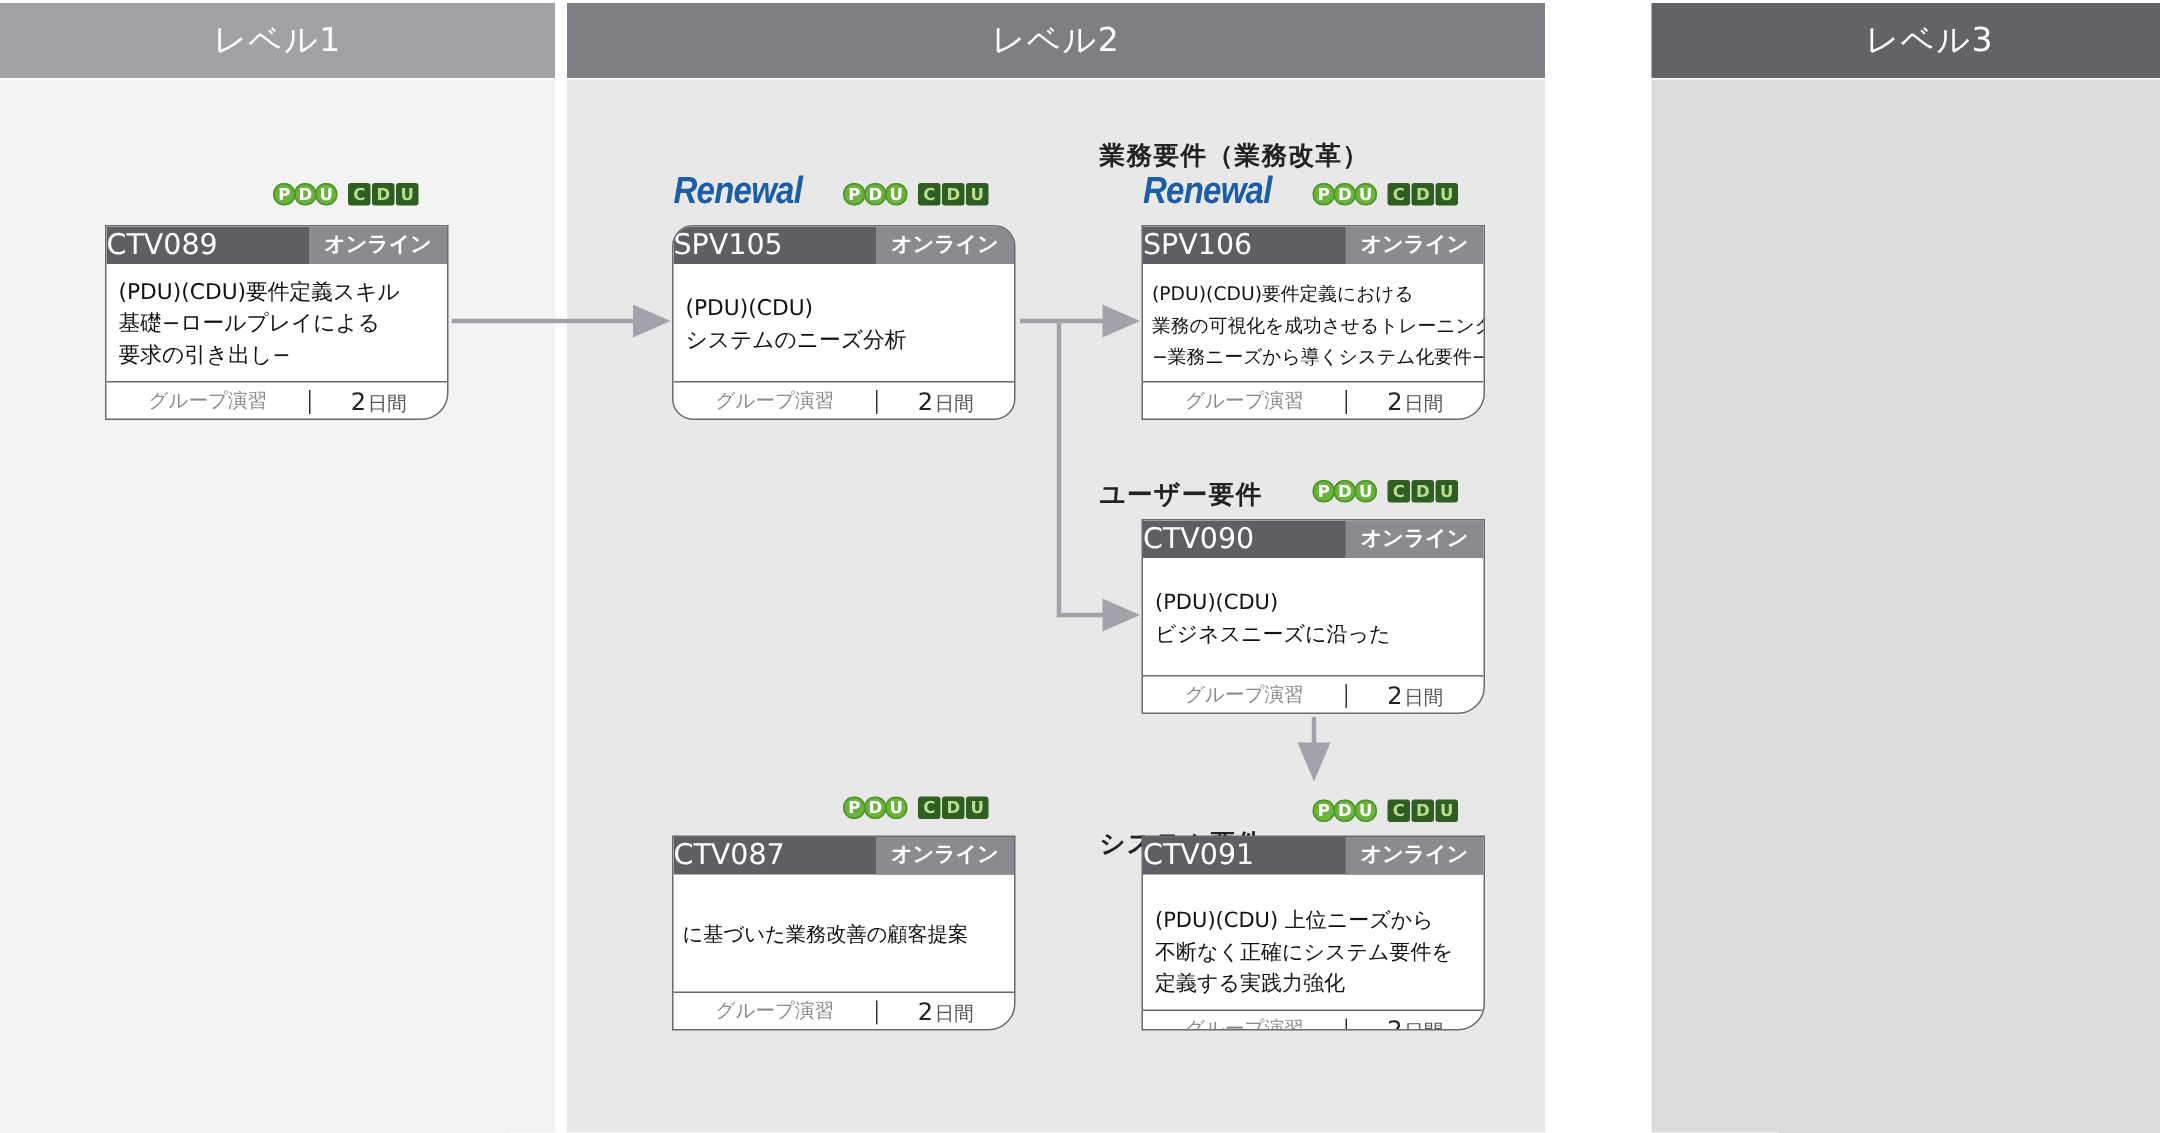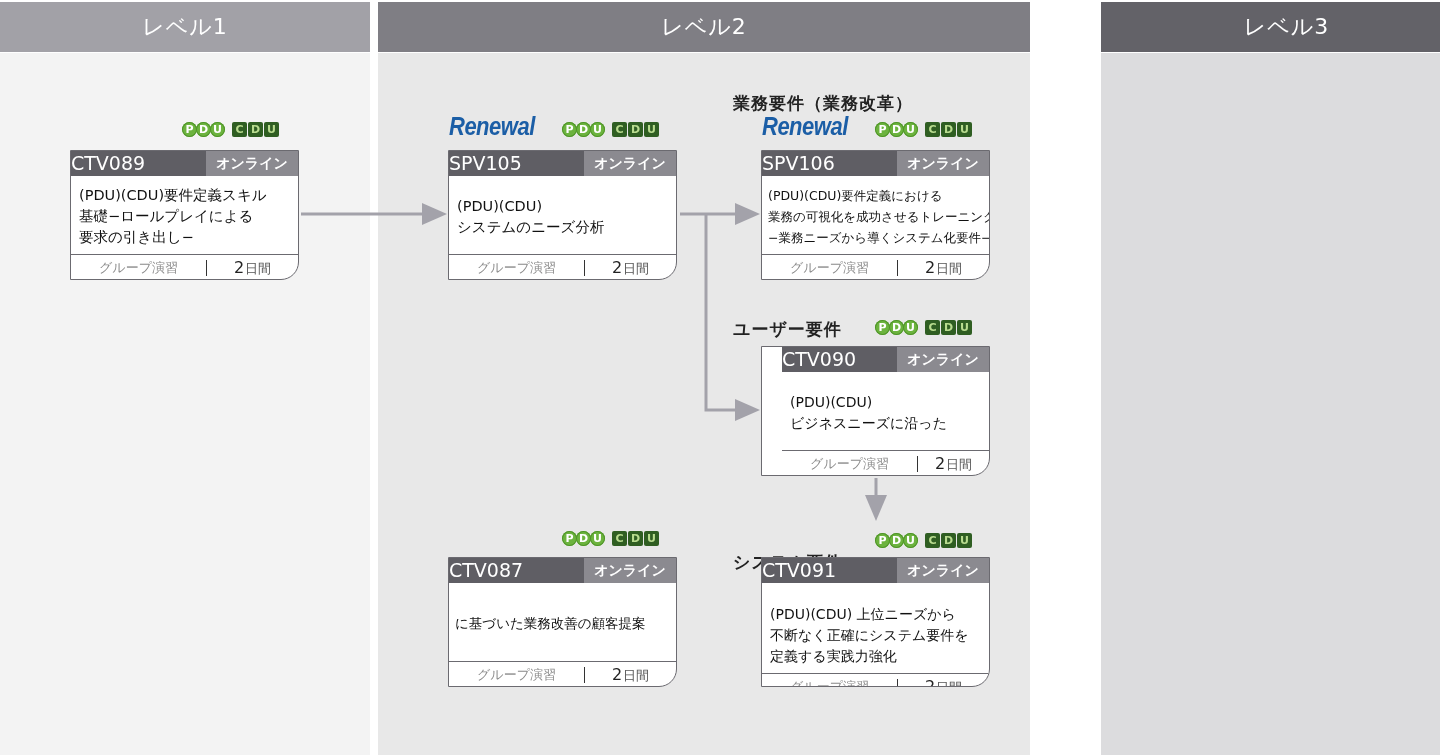--- a/index.html
+++ b/index.html
@@ -168,21 +168,21 @@
     <span>(PDU)(CDU)要件定義スキル</span>
       <span>基礎−ロールプレイによる</span>
       <span>要求の引き出し−</span>
   </div>
   <div class="card-foot">
     <div class="card-type">グループ演習</div>
     <div class="card-days"><span>2</span><small>日間</small></div>
   </div>
 </div>
 
-<div class="card" style="left:448px;top:150px;">
+<div class="card" style="left:448px;top:150px;border-radius:14px;">
   <div class="card-head">
     <div class="card-code">SPV105</div>
     <div class="card-tag">オンライン</div>
   </div>
   <div class="card-title">
     <span>(PDU)(CDU)</span>
       <span>システムのニーズ分析</span>
   </div>
   <div class="card-foot">
     <div class="card-type">グループ演習</div>
@@ -199,21 +199,21 @@
     <span>(PDU)(CDU)要件定義における</span>
       <span>業務の可視化を成功させるトレーニング</span>
       <span>−業務ニーズから導くシステム化要件−</span>
   </div>
   <div class="card-foot">
     <div class="card-type">グループ演習</div>
     <div class="card-days"><span>2</span><small>日間</small></div>
   </div>
 </div>
 
-<div class="card" style="left:761px;top:346px;padding-left:20px;">
+<div class="card" style="left:761px;top:346px;">
   <div class="card-head">
     <div class="card-code">CTV090</div>
     <div class="card-tag">オンライン</div>
   </div>
   <div class="card-title" style="font-size:14px;">
     <span>(PDU)(CDU)</span>
       <span>ビジネスニーズに沿った</span>
   </div>
   <div class="card-foot">
     <div class="card-type">グループ演習</div>

